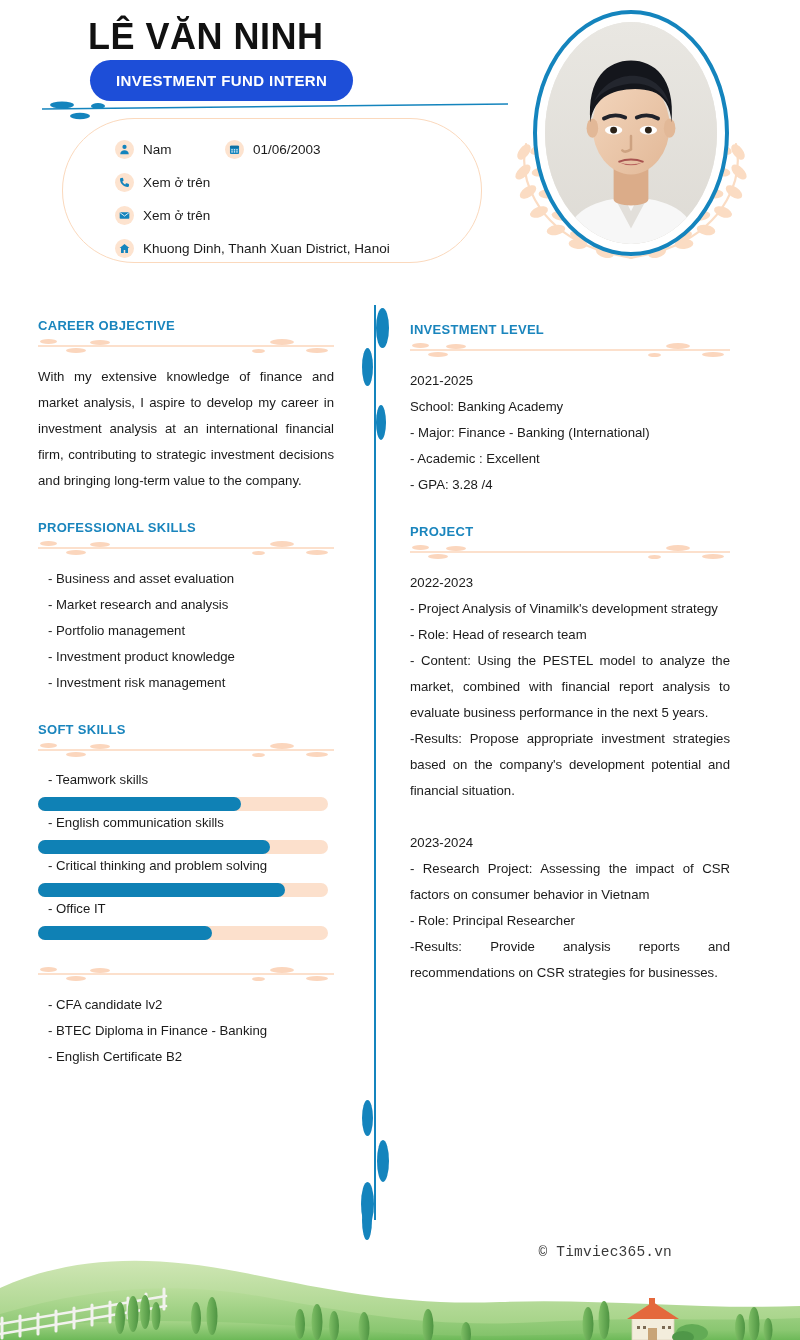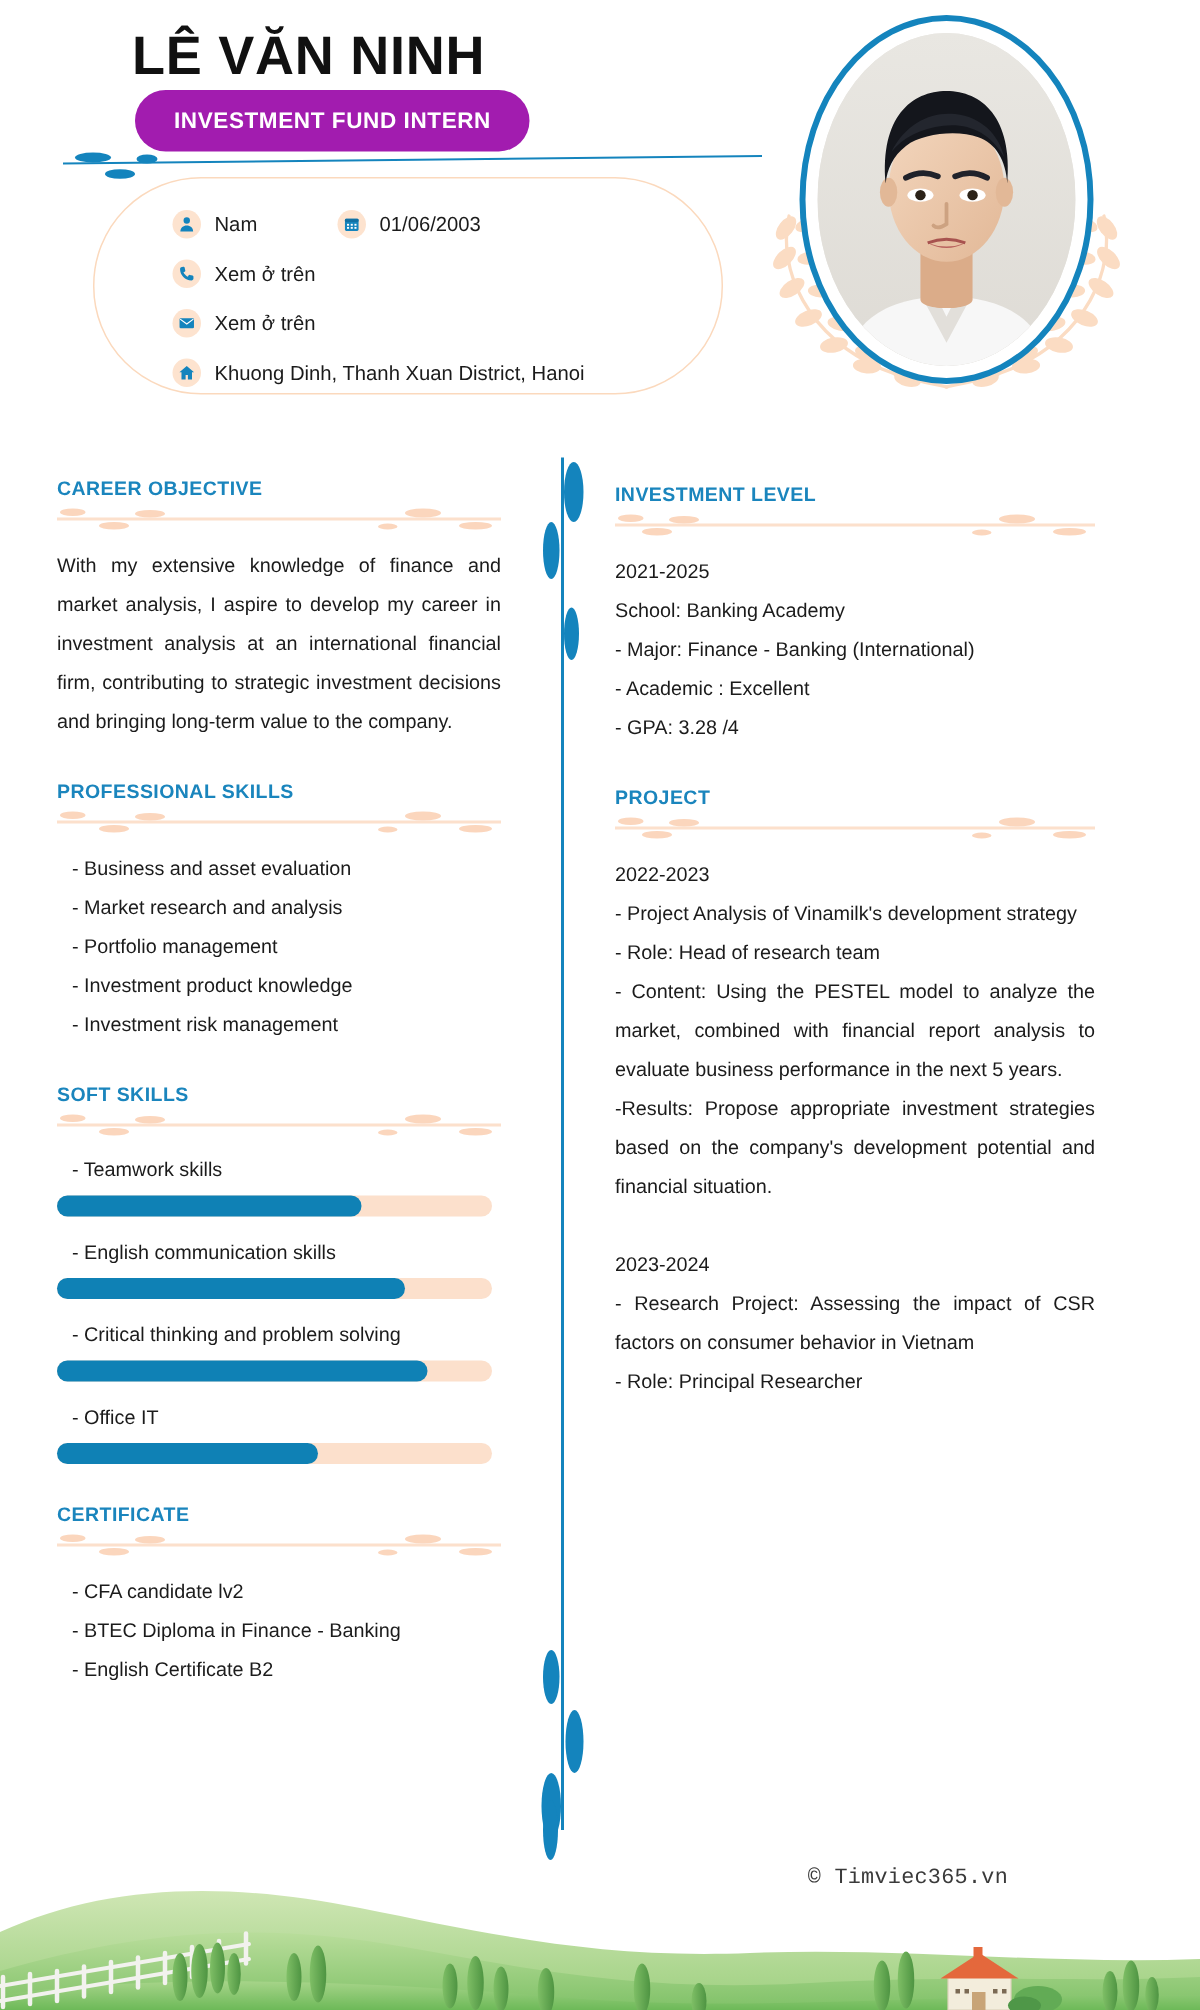--- a/index.html
+++ b/index.html
@@ -14,21 +14,21 @@
   
   .header { position: relative; height: 290px; }
 
   .name {
     position: absolute; left: 88px; top: 16px;
     font-size: 36px; font-weight: 700; letter-spacing: .5px;
     color: #111; font-family: "Liberation Sans", sans-serif;
   }
   .title-badge {
     position: absolute; left: 90px; top: 60px;
-    background: #a21caf; color: #fff;
+    background: #1d4ed8; color: #fff;
     font-size: 15px; font-weight: 700; letter-spacing: .4px;
     padding: 12px 26px; border-radius: 30px;
     white-space: nowrap;
   }
   .wave { position: absolute; left: 40px; top: 95px; width: 470px; height: 26px; }
 
   .infocard {
     position: absolute; left: 62px; top: 118px;
     width: 420px; height: 145px;
     border: 1.6px solid #fbd9bd; border-radius: 72px;
@@ -81,21 +81,21 @@
 
   .body-just {
     font-size:13.2px; line-height:26px; color:#1b1b1b;
     text-align: justify; text-justify: inter-word;
   }
   .body-line { font-size:13.2px; line-height:26px; color:#1b1b1b; }
   .listitem { font-size:13.2px; line-height:26px; color:#1b1b1b; padding-left:10px; }
 
   .sec-block { margin-bottom: 26px; }
 
-  .skillrow { margin-bottom: 12px; }
+  .skillrow { }
   .skillrow .lbl { font-size:13.2px; line-height:24px; color:#1b1b1b; padding-left:10px; }
   .track {
     position:relative; height:14px; border-radius:8px;
     background:#fce0cc; margin-top:5px; width:290px;
   }
   .fill { position:absolute; left:0; top:0; height:14px; border-radius:8px; background:#0f81b5; }
 
   
   .footer-art { position:absolute; left:0; bottom:0; width:800px; height:130px; }
   .credit {
@@ -342,21 +342,20 @@
 
       <div class="skillrow">
         <div class="lbl">- Office IT</div>
         <div class="track">
           <div class="fill" style="width: 60%;"></div>
         </div>
       </div>
     </div>
 
     <div class="sec-block">
-      <div class="sec-title">CERTIFICATE</div>
       <div class="sec-rule">
         <div class="bar"></div>
         <div class="dot" style="left:2px;  top:1px;  width:17px; height:5px;"></div>
         <div class="dot" style="left:52px; top:2px;  width:20px; height:5px;"></div>
         <div class="dot" style="left:232px;top:1px;  width:24px; height:6px;"></div>
         <div class="dot" style="left:28px; top:10px; width:20px; height:5px;"></div>
         <div class="dot" style="left:214px;top:11px; width:13px; height:4px;"></div>
         <div class="dot" style="left:268px;top:10px; width:22px; height:5px;"></div>
       </div>
       <div class="listitem">- CFA candidate lv2</div>
@@ -404,20 +403,21 @@
         <div class="body-just">- Content: Using the PESTEL model to analyze the market, combined with financial report analysis to evaluate business performance in the next 5 years.</div>
         <div class="body-just">-Results: Propose appropriate investment strategies based on the company's development potential and financial situation.</div>
       </div>
 
       <div style="height:26px;"></div>
 
       <div>
         <div class="body-line">2023-2024</div>
         <div class="body-just">- Research Project: Assessing the impact of CSR factors on consumer behavior in Vietnam</div>
         <div class="body-line">- Role: Principal Researcher</div>
+        <div class="body-just">-Results: Provide analysis reports and recommendations on CSR strategies for businesses.</div>
       </div>
     </div>
   </div>
 
   <div class="credit">© Timviec365.vn</div>
 
   <svg class="footer-art" viewBox="0 0 800 130" preserveAspectRatio="none">
     <defs>
       <linearGradient id="hillA" x1="0" y1="0" x2="0" y2="1">
         <stop offset="0" stop-color="#cfe6b4"></stop>

